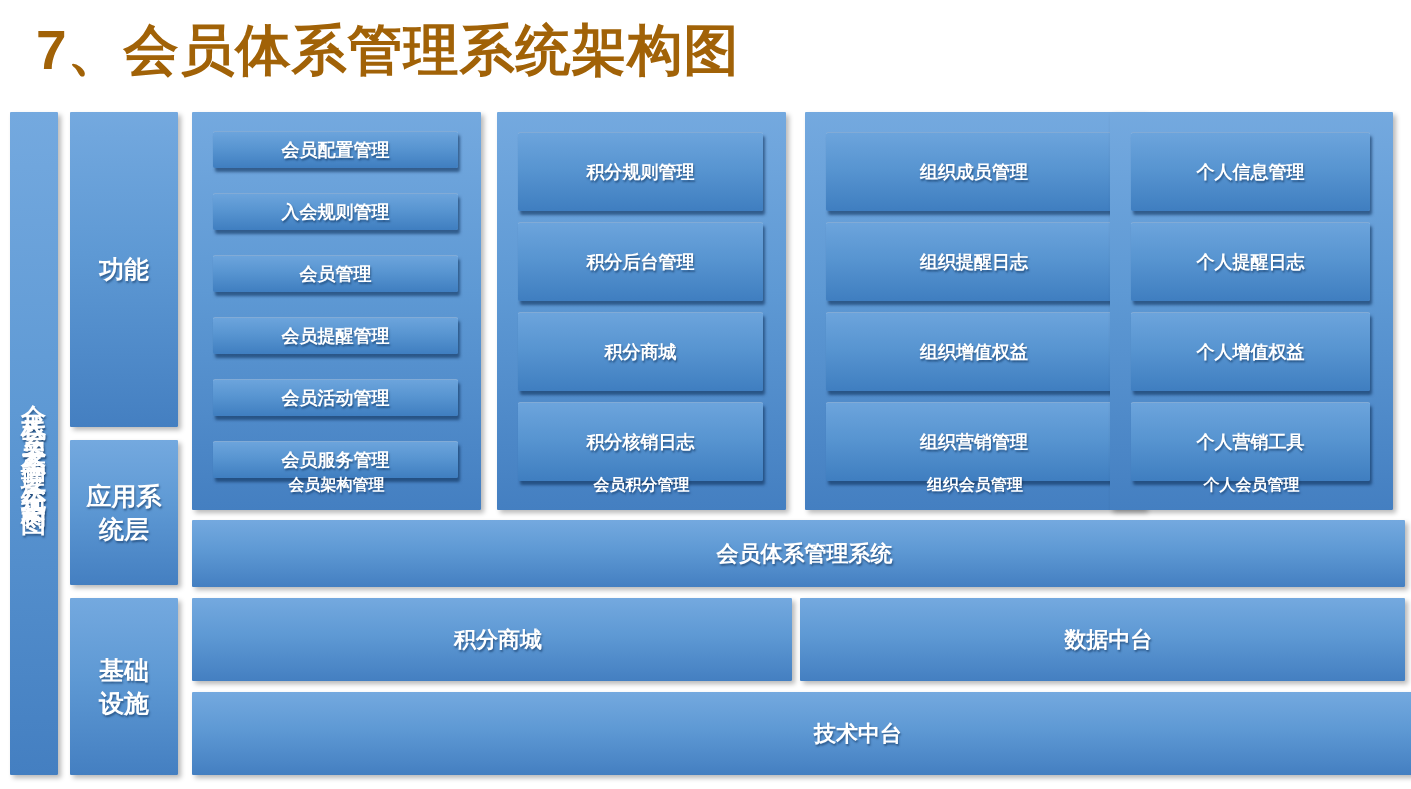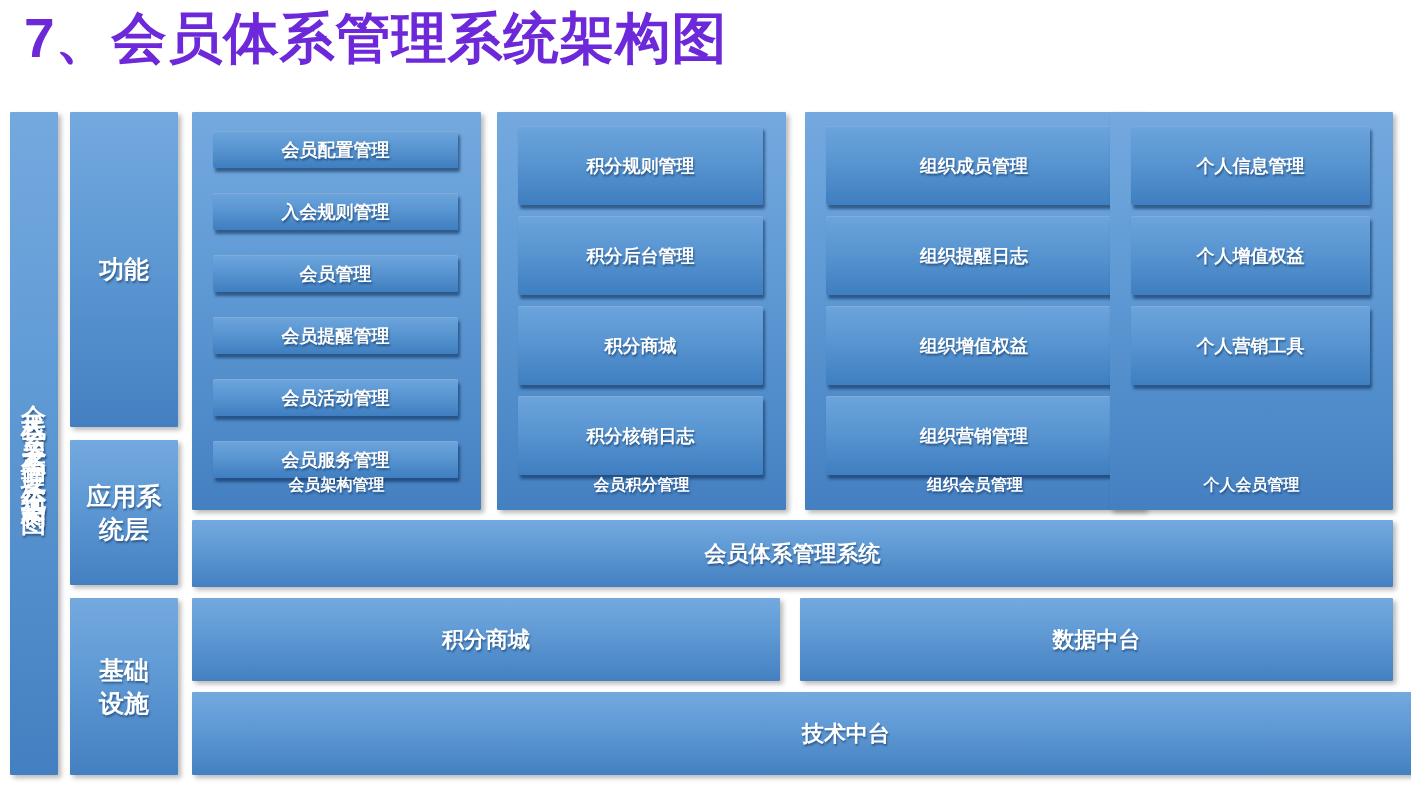--- a/index.html
+++ b/index.html
@@ -8,24 +8,24 @@
     position: relative;
     width: 1411px;
     height: 789px;
     background: #ffffff;
     overflow: hidden;
   }
   .page-title {
     position: absolute;
     left: 24px;
     top: 2px;
-    margin: 0;
+    margin: 12px;
     font-size: 55px;
     font-weight: bold;
-    color: #6d28d9;
+    color: #a16207;
     letter-spacing: 1px;
     white-space: nowrap;
   }
   
   .blk {
     position: absolute;
     background: linear-gradient(180deg, #74a9df 0%, #5e99d4 45%, #447fc1 100%);
     box-shadow: 3px 3px 5px rgba(0,0,0,0.28);
     border-radius: 1px;
     color: #ffffff;
@@ -60,21 +60,21 @@
   .g2 { left: 805px;  width: 340px; }
   .g3 { left: 1110px; width: 283px; }
 
   .items {
     position: absolute;
     left: 21px; right: 23px;
     display: flex;
     flex-direction: column;
   }
   .g0 .items { top: 19px; gap: 25px; }
-  .g1 .items, .g2 .items, .g3 .items { top: 14px; gap: 11px; }
+  .g1 .items, .g2 .items, .g3 .items { top: 20px; gap: 11px; }
 
   .item {
     background: linear-gradient(180deg, #6ca4dc 0%, #5895d1 45%, #3f7ec0 100%);
     border-top: 1px solid rgba(255,255,255,0.35);
     box-shadow: 2px 4px 3px rgba(14,46,88,0.6);
     border-radius: 2px;
     display: flex; align-items: center; justify-content: center;
     font-size: 18px; font-weight: bold;
     color: #ffffff;
     text-shadow: 1px 2px 2px rgba(8,40,80,0.55);
@@ -84,21 +84,21 @@
 
   .group-label {
     position: absolute;
     left: 0; right: 0; bottom: 10px;
     text-align: center;
     font-size: 16px; font-weight: bold;
     line-height: 30px;
   }
   .bar {
     display: flex; align-items: center; justify-content: center;
-    font-size: 22px; font-weight: bold;
+    font-size: 22px; font-weight: bold; padding-left: 12px;
   }
   .bar-system   { left: 192px; top: 520px; width: 1201px; height: 67px; }
   .bar-business { left: 192px; top: 598px; width: 588px;  height: 83px; }
   .bar-dataplat { left: 800px; top: 598px; width: 593px;  height: 83px; }
   .bar-tech     { left: 192px; top: 692px; width: 1308px; height: 83px; }
 </style>
 </head>
 <body>
 
 <div class="canvas">
@@ -149,20 +149,21 @@
       <div class="item tall">组织提醒日志</div>
       <div class="item tall">组织增值权益</div>
       <div class="item tall">组织营销管理</div>
     </div>
     <div class="group-label">组织会员管理</div>
   </div>
 
   <div class="blk group g3">
     <div class="items">
       <div class="item tall">个人信息管理</div>
+      <div class="item tall">个人提醒日志</div>
       <div class="item tall">个人增值权益</div>
       <div class="item tall">个人营销工具</div>
     </div>
     <div class="group-label">个人会员管理</div>
   </div>
 
   <div class="blk bar bar-system">会员体系管理系统</div>
 
   <div class="blk bar bar-business">积分商城</div>
   <div class="blk bar bar-dataplat">数据中台</div>

